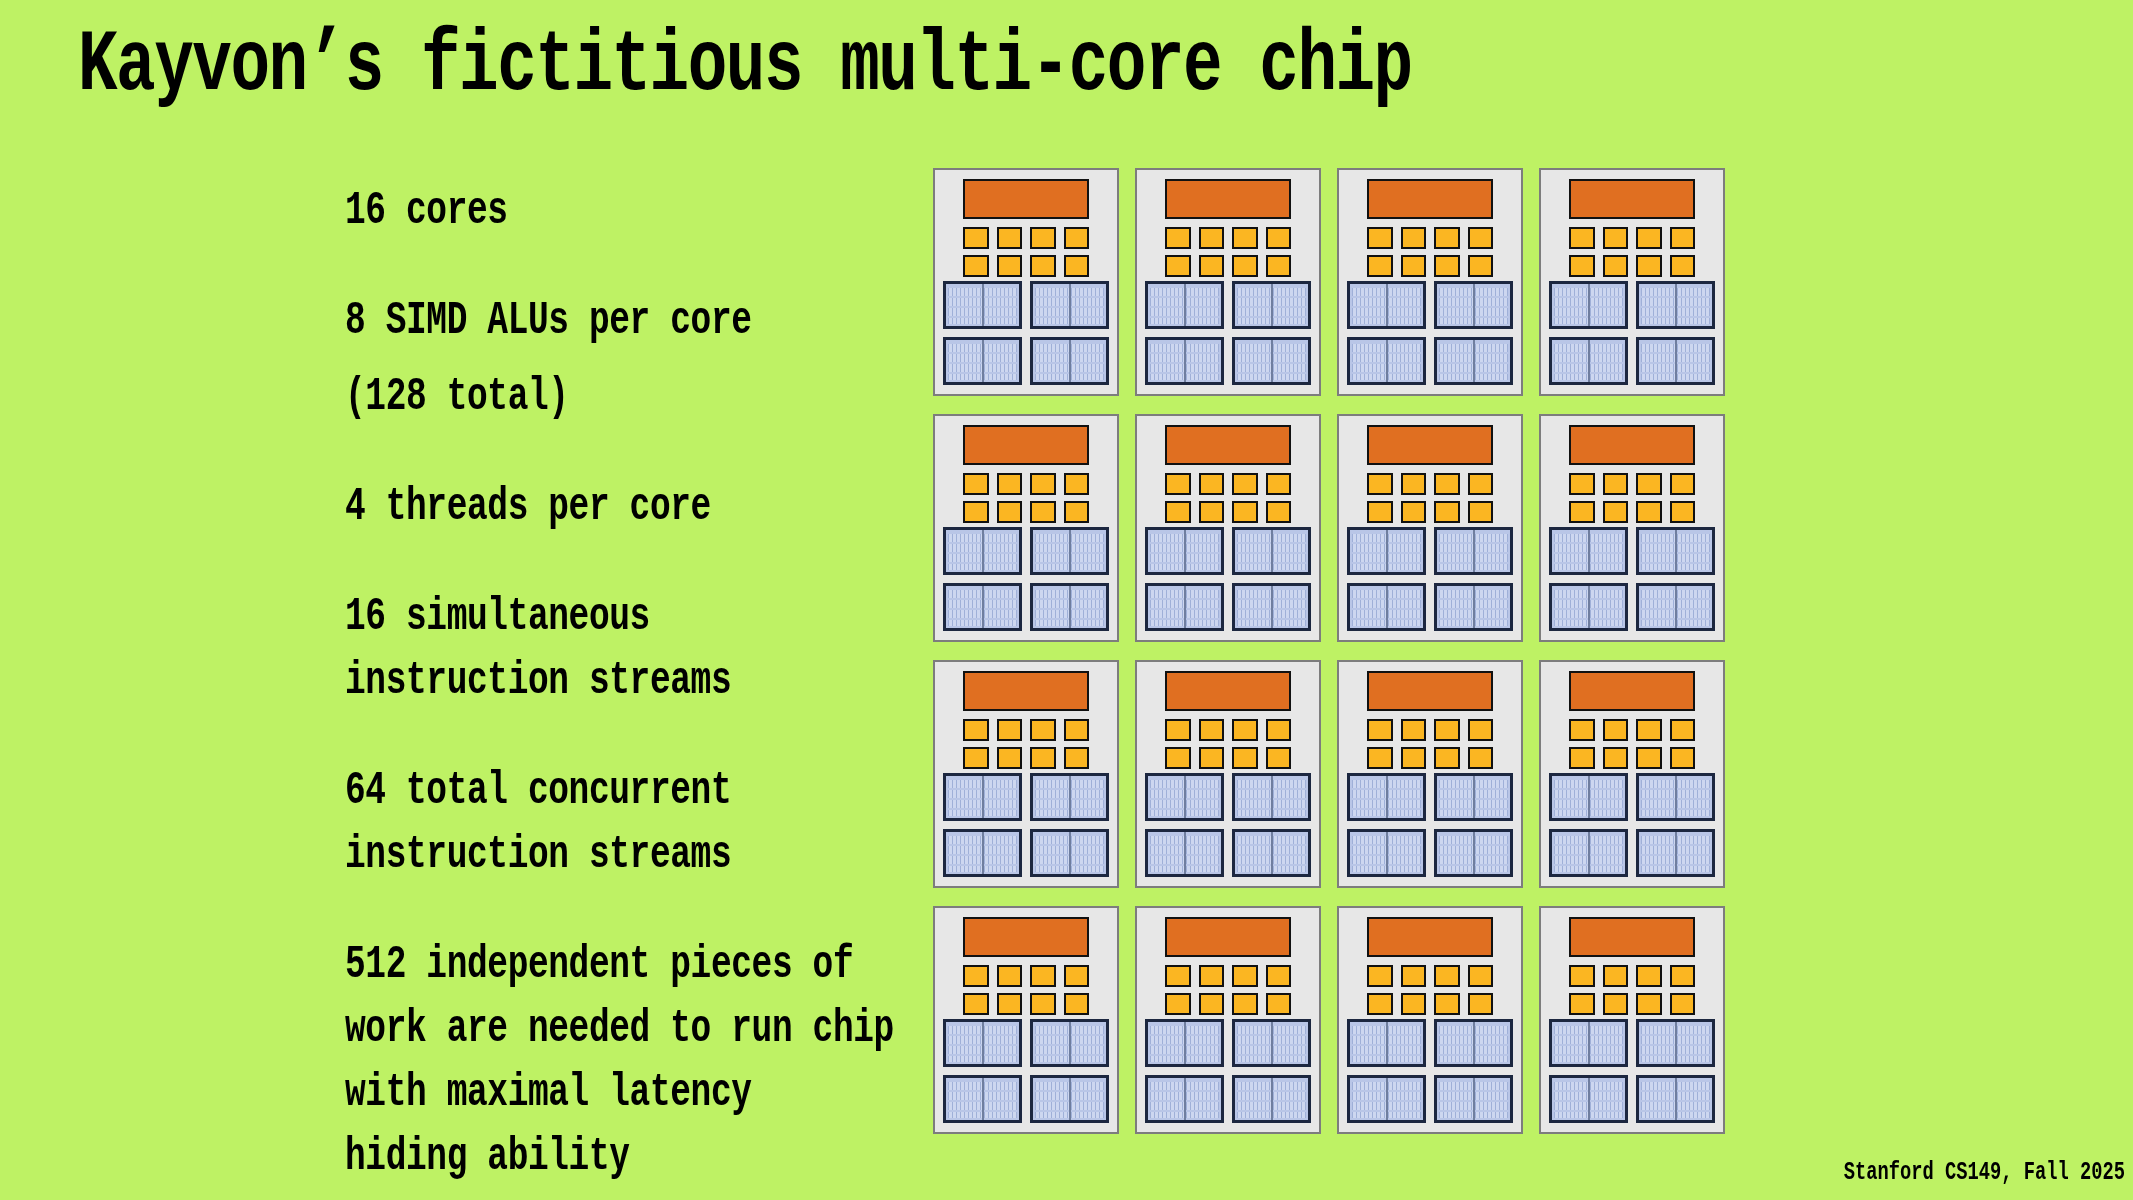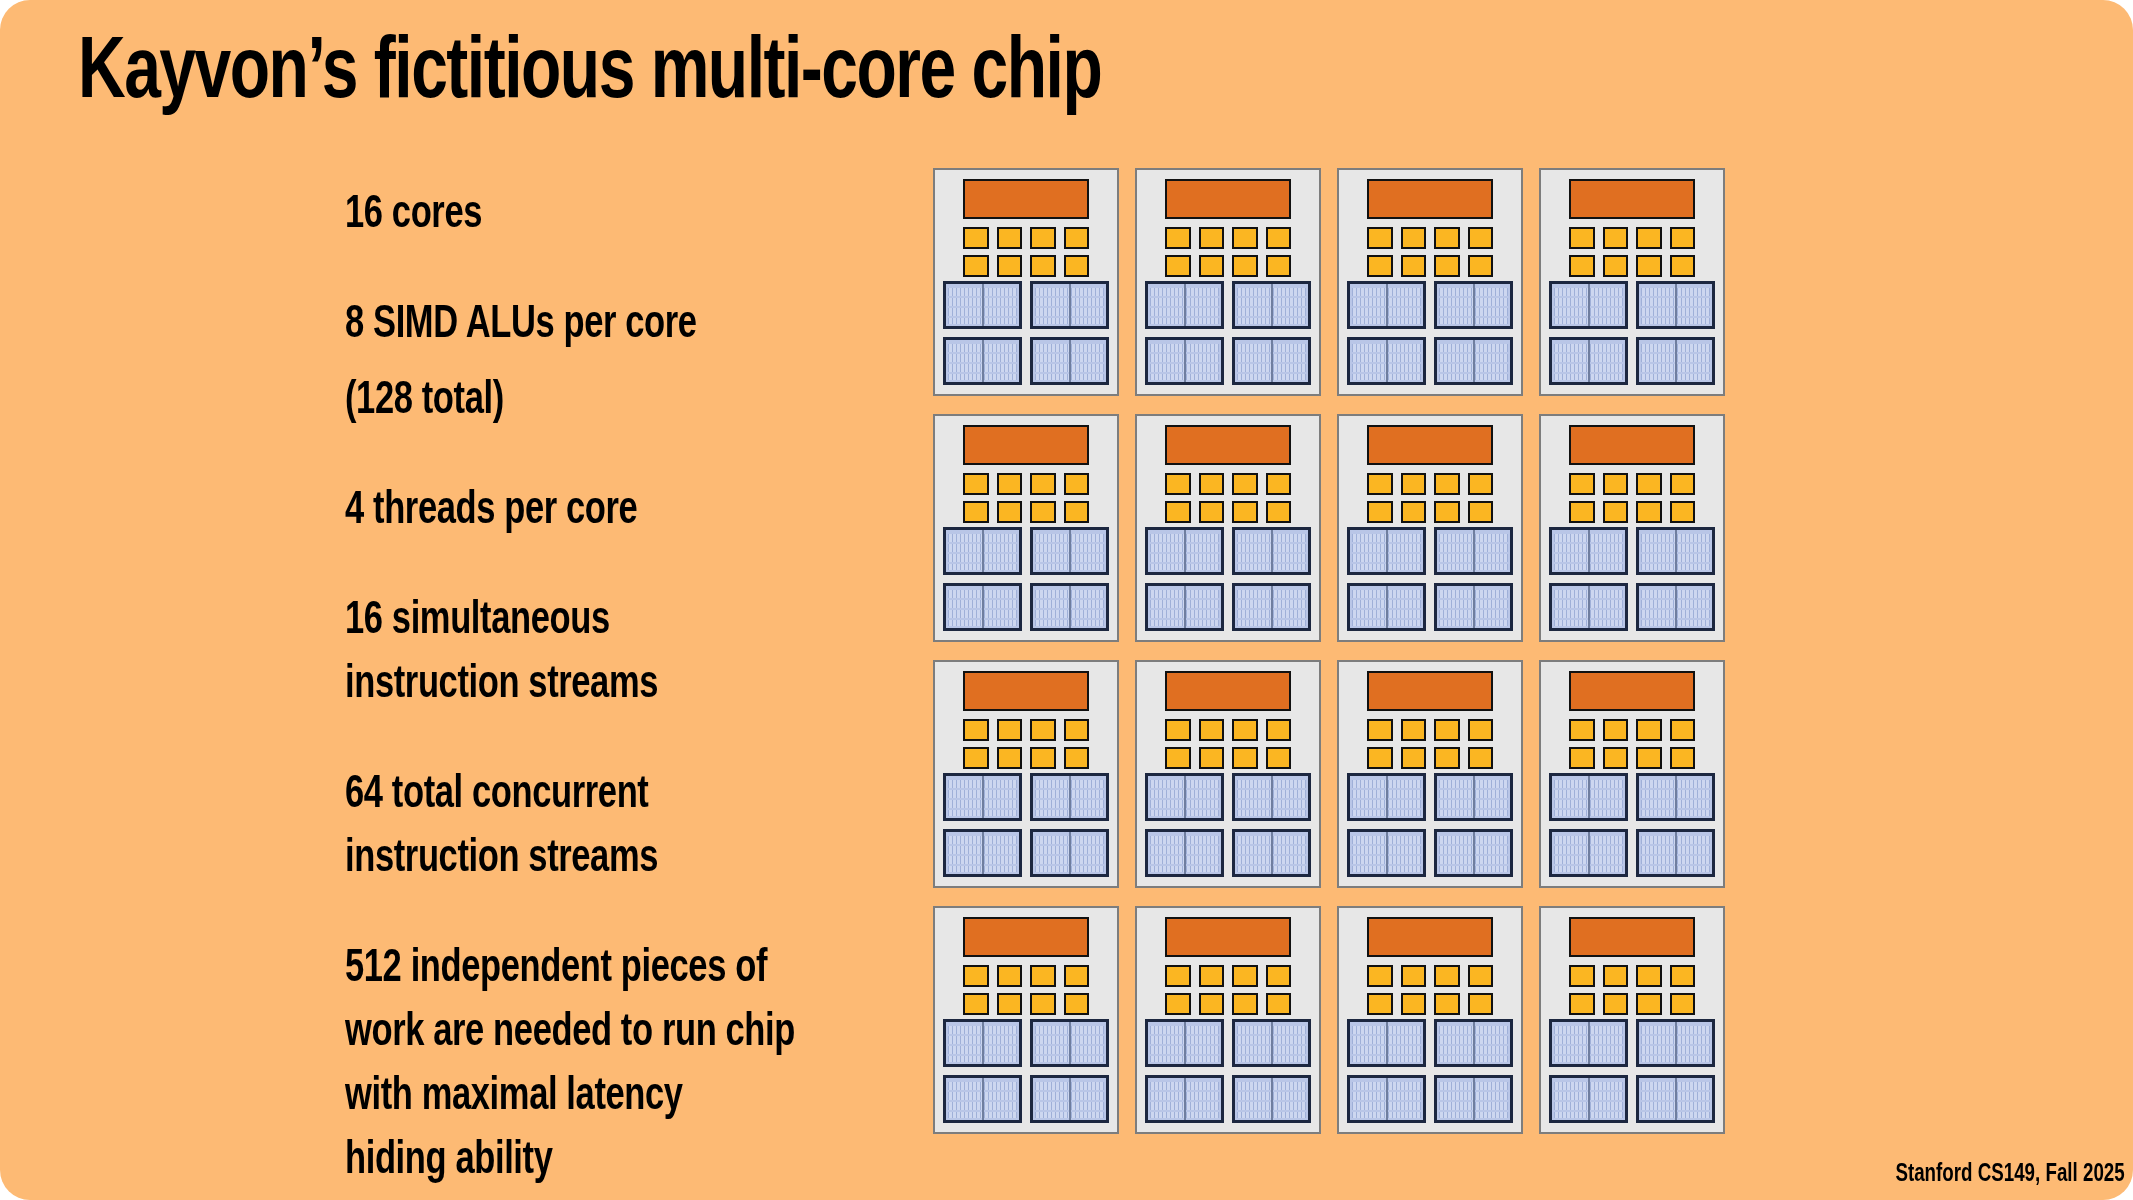--- a/index.html
+++ b/index.html
@@ -4,25 +4,24 @@
 <style>
   html, body {
     margin: 0;
     padding: 0;
     background: #ffffff;
   }
   .slide {
     position: relative;
     width: 2133px;
     height: 1200px;
-    background: #fdba74;
+    background: #bef264;
     color: #000000;
-    font-family: Liberation Sans, sans-serif;
+    font-family: Liberation Mono, monospace;
     overflow: hidden;
-    border-radius: 30px;
   }
 
   
   .title {
     position: absolute;
     left: 78px;
     top: 16px;
     margin: 0;
     font-size: 88px;
     font-weight: 700;

